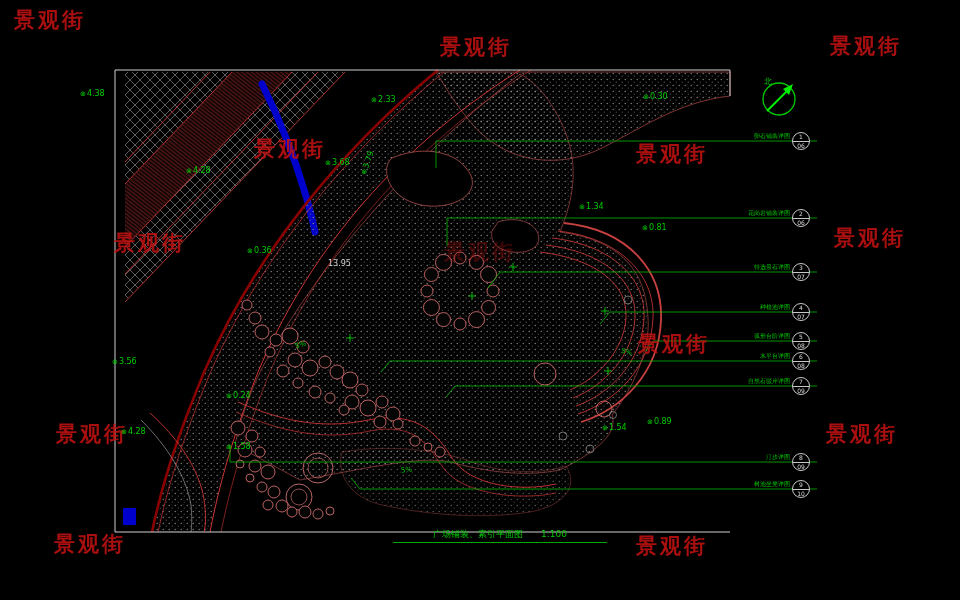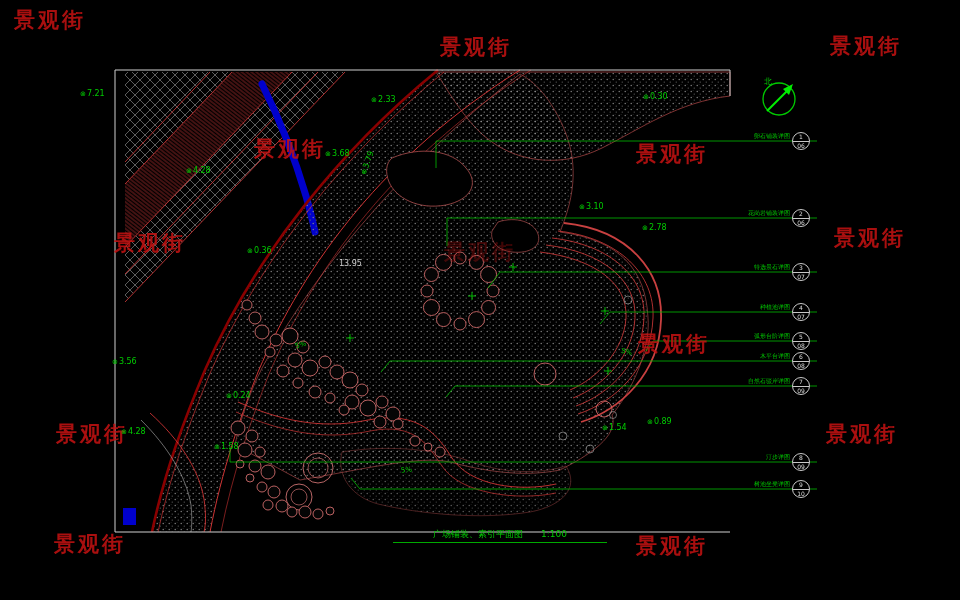--- a/index.html
+++ b/index.html
@@ -5,21 +5,21 @@
   html,body{margin:0;padding:0;background:#000;}
   .stage{position:relative;width:960px;height:600px;background:#000;overflow:hidden;
          font-family:"DejaVu Sans",sans-serif;}
   .stage svg{position:absolute;left:0;top:0;}
   .wm{position:absolute;color:#c11212;font-weight:bold;font-size:21px;letter-spacing:3px;
       opacity:.88;white-space:nowrap;}
   .wm.faint{opacity:.32;}
   .elev{position:absolute;color:#00cc00;font-size:8px;white-space:nowrap;}
   .elev i{font-style:normal;}
   .elev .esym{margin-right:1px;font-size:7px;}
-  .elev.white{color:#cfcfcf;margin-left:11px;}
+  .elev.white{color:#cfcfcf;}
   .elev.rot{transform:rotate(-70deg);transform-origin:left center;}
   .slope{position:absolute;color:#00cc00;font-size:7px;}
   .callout-label{position:absolute;width:94px;text-align:right;color:#00c800;font-size:6px;
       white-space:nowrap;overflow:visible;}
   .bubble{position:absolute;width:18px;height:18px;border:1px solid #c8c8c8;border-radius:50%;
       background:#000;box-sizing:border-box;display:flex;flex-direction:column;}
   .bubble span{display:block;flex:1;text-align:center;color:#dcdcdc;font-size:6px;line-height:7px;}
   .bubble span.sheet{border-top:1px solid #c8c8c8;}
   .titleblock{position:absolute;left:393px;top:528px;width:214px;text-align:center;
       color:#00cc00;font-size:9px;border-bottom:1px solid #00aa00;padding-bottom:1px;white-space:nowrap;}
@@ -229,36 +229,36 @@
   <span class="wm" style="left:834px;top:224px">景观街</span>
   <span class="wm faint" style="left:444px;top:238px">景观街</span>
   <span class="wm" style="left:638px;top:330px">景观街</span>
   <span class="wm" style="left:56px;top:420px">景观街</span>
   <span class="wm" style="left:826px;top:420px">景观街</span>
   <span class="wm" style="left:54px;top:530px">景观街</span>
   <span class="wm" style="left:636px;top:532px">景观街</span>
 
   <span class="north-label">北</span>
 
-  <span class="elev" style="left:80px;top:89px"><i class="esym">⊗</i><i>7.21</i></span>
+  <span class="elev" style="left:80px;top:89px"><i class="esym">⊗</i><i>4.38</i></span>
   <span class="elev" style="left:371px;top:95px"><i class="esym">⊗</i><i>2.33</i></span>
   <span class="elev" style="left:643px;top:92px"><i class="esym">⊗</i><i>0.30</i></span>
-  <span class="elev" style="left:325px;top:149px"><i class="esym">⊗</i><i>3.68</i></span>
+  <span class="elev" style="left:325px;top:158px"><i class="esym">⊗</i><i>3.68</i></span>
   <span class="elev" style="left:186px;top:166px"><i class="esym">⊗</i><i>4.28</i></span>
   <span class="elev rot" style="left:363px;top:170px"><i class="esym">⊗</i><i>3.79</i></span>
-  <span class="elev" style="left:579px;top:202px"><i class="esym">⊗</i><i>3.10</i></span>
-  <span class="elev" style="left:642px;top:223px"><i class="esym">⊗</i><i>2.78</i></span>
+  <span class="elev" style="left:579px;top:202px"><i class="esym">⊗</i><i>1.34</i></span>
+  <span class="elev" style="left:642px;top:223px"><i class="esym">⊗</i><i>0.81</i></span>
   <span class="elev" style="left:247px;top:246px"><i class="esym">⊗</i><i>0.36</i></span>
   <span class="elev white" style="left:328px;top:259px"><i>13.95</i></span>
   <span class="elev" style="left:112px;top:357px"><i class="esym">⊗</i><i>3.56</i></span>
   <span class="elev" style="left:226px;top:391px"><i class="esym">⊗</i><i>0.24</i></span>
   <span class="elev" style="left:602px;top:423px"><i class="esym">⊗</i><i>1.54</i></span>
   <span class="elev" style="left:647px;top:417px"><i class="esym">⊗</i><i>0.89</i></span>
   <span class="elev" style="left:121px;top:427px"><i class="esym">⊗</i><i>4.28</i></span>
-  <span class="elev" style="left:214px;top:442px"><i class="esym">⊗</i><i>1.58</i></span>
+  <span class="elev" style="left:226px;top:442px"><i class="esym">⊗</i><i>1.58</i></span>
 
   <span class="slope" style="left:295px;top:341px;transform:rotate(-18deg)">5%</span>
   <span class="slope" style="left:621px;top:348px;transform:rotate(12deg)">5%</span>
   <span class="slope" style="left:401px;top:466px;transform:rotate(-8deg)">5%</span>
 
   <span class="callout-label" style="left:696px;top:132px">卵石铺装详图</span>
   <span class="callout-label" style="left:696px;top:209px">花岗岩铺装详图</span>
   <span class="callout-label" style="left:696px;top:263px">特选景石详图</span>
   <span class="callout-label" style="left:696px;top:303px">种植池详图</span>
   <span class="callout-label" style="left:696px;top:332px">弧形台阶详图</span>

